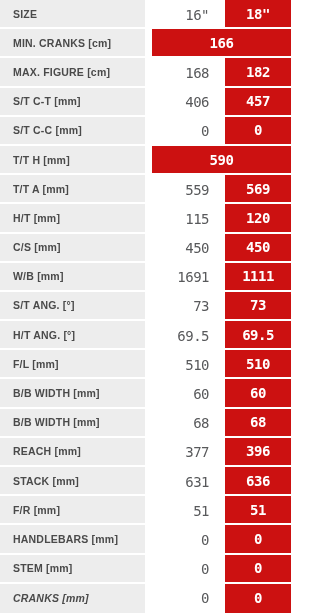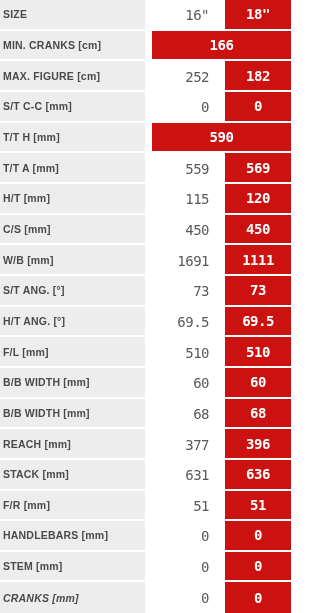--- a/index.html
+++ b/index.html
@@ -23,21 +23,21 @@
     flex: 1 1 0;
     display: flex;
     align-items: stretch;
     min-height: 0;
   }
   .cell-label {
     width: 145px;
     background: #ededed;
     display: flex;
     align-items: center;
-    padding-left: 3px;
+    padding-left: 13px;
     box-sizing: border-box;
     font-size: 10.5px;
     font-weight: bold;
     letter-spacing: 0.2px;
     color: #4a4a4a;
     border-bottom: 2px solid #ffffff;
     white-space: nowrap;
   }
   .geo-row:last-child .cell-label {
     border-bottom: none;
@@ -90,23 +90,29 @@
       <div class="cell-spacer"></div>
       <div class="cell-highlight">18"</div>
     </div>
     <div class="geo-row">
       <div class="cell-label">MIN. CRANKS [cm]</div>
       <div class="cell-spacer"></div>
       <div class="cell-highlight">166</div>
     </div>
     <div class="geo-row">
       <div class="cell-label">MAX. FIGURE [cm]</div>
-      <div class="cell-value">252</div>
+      <div class="cell-value">168</div>
       <div class="cell-spacer"></div>
       <div class="cell-highlight">182</div>
+    </div>
+    <div class="geo-row">
+      <div class="cell-label">S/T C-T [mm]</div>
+      <div class="cell-value">406</div>
+      <div class="cell-spacer"></div>
+      <div class="cell-highlight">457</div>
     </div>
     <div class="geo-row">
       <div class="cell-label">S/T C-C [mm]</div>
       <div class="cell-value">0</div>
       <div class="cell-spacer"></div>
       <div class="cell-highlight">0</div>
     </div>
     <div class="geo-row">
       <div class="cell-label">T/T H [mm]</div>
       <div class="cell-spacer"></div>

